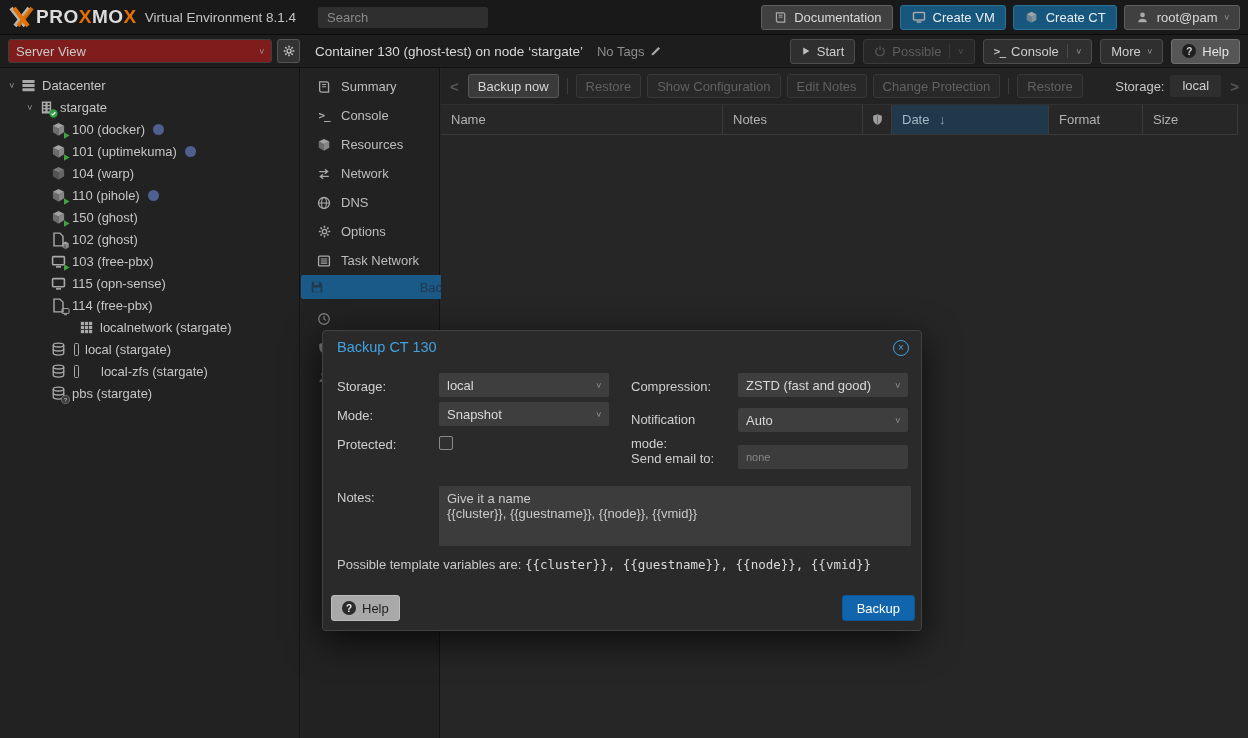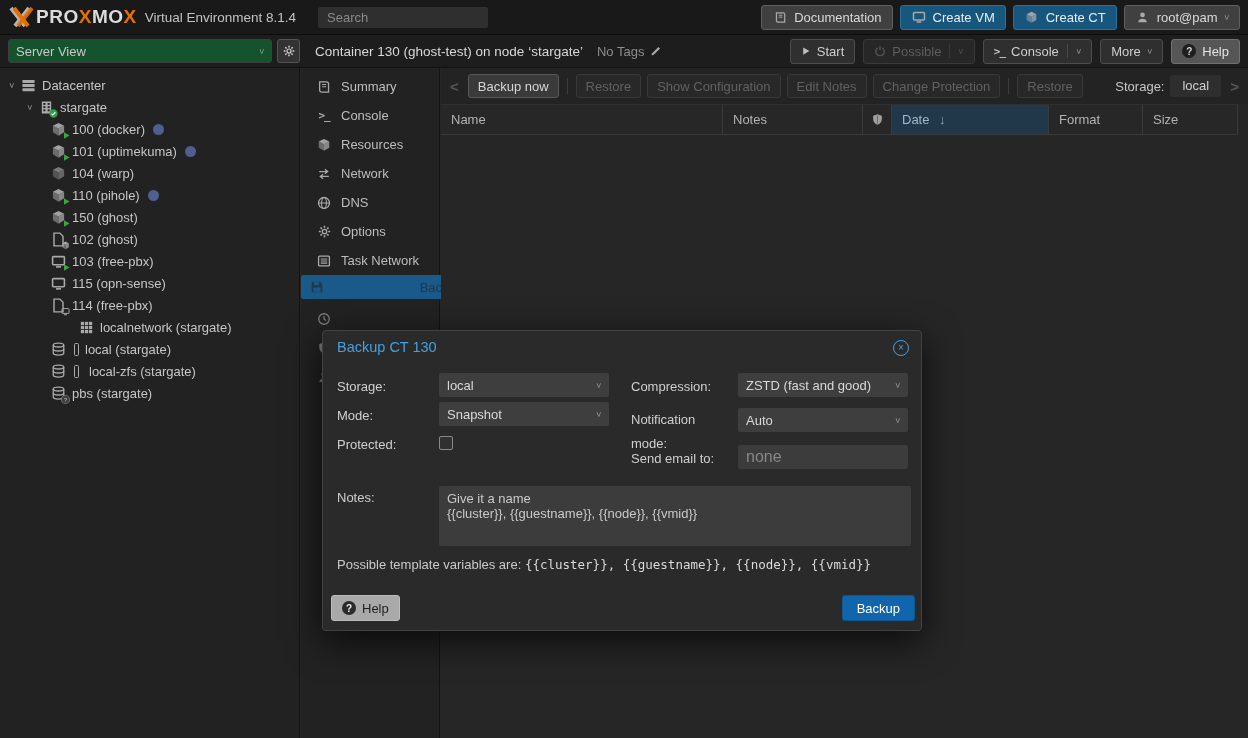--- a/index.html
+++ b/index.html
@@ -29,21 +29,21 @@
   .btn.dis .vsep{background:#383838}
   .chev{display:inline-block;transform:rotate(90deg);font-family:"DejaVu Sans Mono",monospace;
         font-size:9px;color:#9a9a9a;line-height:1}
   .btn.dis .chev{color:#555}
   .helpbtn{background:#565656;border-color:#707070;color:#e3e3e3}
   .qcirc{width:14px;height:14px;border-radius:50%;background:#1f1f1f;color:#d6d6d6;font-size:10px;
          font-weight:bold;display:inline-flex;align-items:center;justify-content:center}
   
   .sub{position:absolute;left:0;top:35px;width:100%;height:33px;background:#1d1d1d;
        border-bottom:1px solid #111;display:flex;align-items:center;z-index:9}
-  .combo{display:flex;align-items:center;height:24px;background:#14532d;border:1px solid #3e3e3e;
+  .combo{display:flex;align-items:center;height:24px;background:#7f1d1d;border:1px solid #3e3e3e;
          border-radius:3px;color:#c9c9c9;padding:0 7px}
   .sv{width:264px;margin-left:8px;justify-content:space-between}
   .gearbtn{width:23px;height:24px;margin-left:5px;background:#333;border:1px solid #545454;border-radius:3px;
            display:flex;align-items:center;justify-content:center;color:#cfcfcf}
   .ttl{margin-left:15px;color:#d8d8d8;font-size:13.5px}
   .notags{margin-left:14px;color:#8d8d8d}
   .pencil{margin-left:6px;color:#a8a8a8;display:inline-flex}
   .sub-right{margin-left:auto;display:flex;align-items:center;gap:8px;margin-right:8px}
   
   .sidebar{position:absolute;left:0;top:68px;width:300px;bottom:0;background:#222;
@@ -92,21 +92,21 @@
   .modal{position:absolute;left:322px;top:330px;width:600px;height:301px;background:#2a2a2a;
          border:1px solid #424242;border-radius:4px;box-shadow:0 10px 36px rgba(0,0,0,.72);z-index:40}
   .mtitle{position:absolute;left:14px;top:8px;font-size:14.5px;color:#42a1e0}
   .mclose{position:absolute;right:12px;top:9px;width:16px;height:16px;border:1.4px solid #42a1e0;
           border-radius:50%;color:#42a1e0;font-size:10px;line-height:13px;text-align:center;cursor:default}
   .mlabel{position:absolute;color:#cfcfcf;font-size:13px}
   .sel{position:absolute;width:170px;height:24px;background:#3e3e3e;border-radius:2px;color:#d9d9d9;
        display:flex;align-items:center;padding:0 8px;justify-content:space-between;font-size:13px}
   .cbox{position:absolute;width:14px;height:14px;background:#303030;border:1px solid #8a8a8a;border-radius:2px}
   .txtin{position:absolute;width:170px;height:24px;background:#3c3c3c;border:0;border-radius:2px;
-         color:#f97316;padding:0 8px;font-size:16px;font-family:"Liberation Sans",sans-serif;outline:none}
+         color:#f97316;padding:0 8px;font-size:11px;font-family:"Liberation Sans",sans-serif;outline:none}
   .txtin::placeholder{color:#878787}
   .notesarea{position:absolute;left:116px;top:155px;width:472px;height:60px;background:#3c3c3c;border:0;
              border-radius:2px;color:#c9c9c9;font-size:13px;line-height:15px;padding:5px 8px;resize:none;
              font-family:"Liberation Sans",sans-serif;outline:none}
   .hint{position:absolute;left:14px;top:226px;color:#c9c9c9;font-size:13px}
   .mono{font-family:"DejaVu Sans Mono",monospace;font-size:12.5px;color:#dadada}
   .mhelp{position:absolute;left:8px;top:264px;height:26px;background:#a9a9a9;border:1px solid #bcbcbc;
          border-radius:3px;color:#1e1e1e;display:inline-flex;align-items:center;gap:6px;padding:0 10px;font-size:13px}
   .mhelp .qcirc{background:#2b2b2b;color:#eee}
   .mbackup{position:absolute;right:6px;top:264px;height:26px;background:#1065ad;border:1px solid #0d5795;
@@ -487,21 +487,21 @@
       <span class="minibar"></span>
       <span style="margin-left:6px">local (stargate)</span>
     </div>
     <div class="trow" style="padding-left:48px">
       <span class="ticn">
           <svg class="i">
             <use href="#i-db"></use>
           </svg>
         </span>
       <span class="minibar"></span>
-      <span style="margin-left:10px">local-zfs (stargate)</span>
+      <span style="margin-left:22px">local-zfs (stargate)</span>
     </div>
     <div class="trow" style="padding-left:48px">
       <span class="ticn">
           <svg class="i">
             <use href="#i-db"></use>
           </svg>
         <span class="badge">
             <svg class="i">
               <use href="#i-q"></use>
             </svg>

